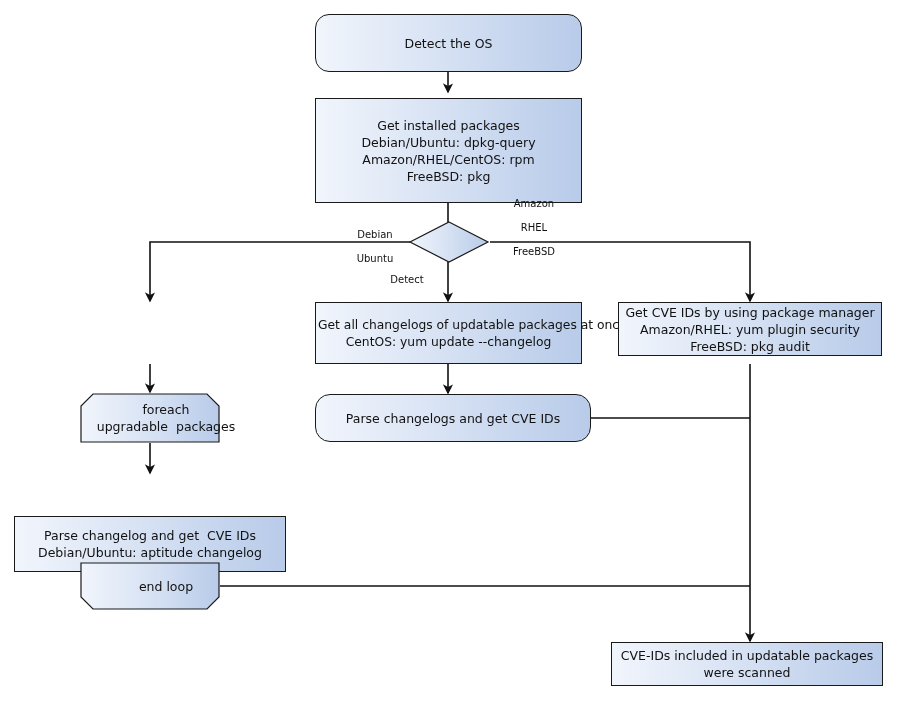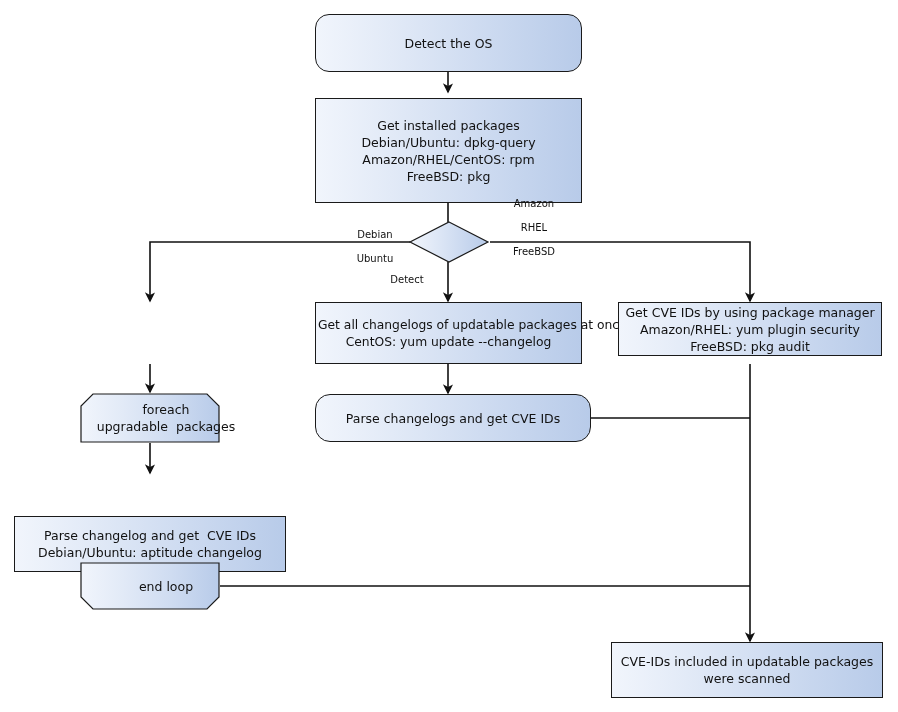--- a/index.html
+++ b/index.html
@@ -183,18 +183,18 @@
           <stop offset="30%" stop-color="#e2eaf7"></stop>
           <stop offset="65%" stop-color="#cfdcf1"></stop>
           <stop offset="100%" stop-color="#b8cbe9"></stop>
         </linearGradient>
       </defs>
       <polygon points="1,1 139,1 139,35 127,47 13,47 1,35" fill="url(#legrad)" stroke="#1a1a1a" stroke-width="1.2"></polygon>
     </svg>
     <div class="shape-label">end loop</div>
   </div>
 
-  <div class="node" style="left:611px;top:642px;width:272px;height:56px;">
+  <div class="node" style="left:611px;top:642px;width:272px;height:44px;">
     <span class="txt">CVE-IDs included in updatable packages
 were scanned</span>
   </div>
 
 </div>
 
 </body></html>

